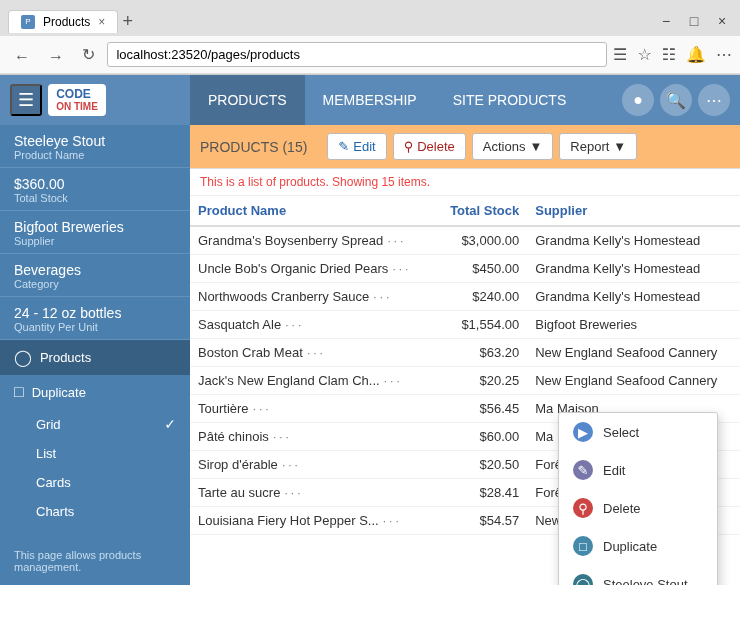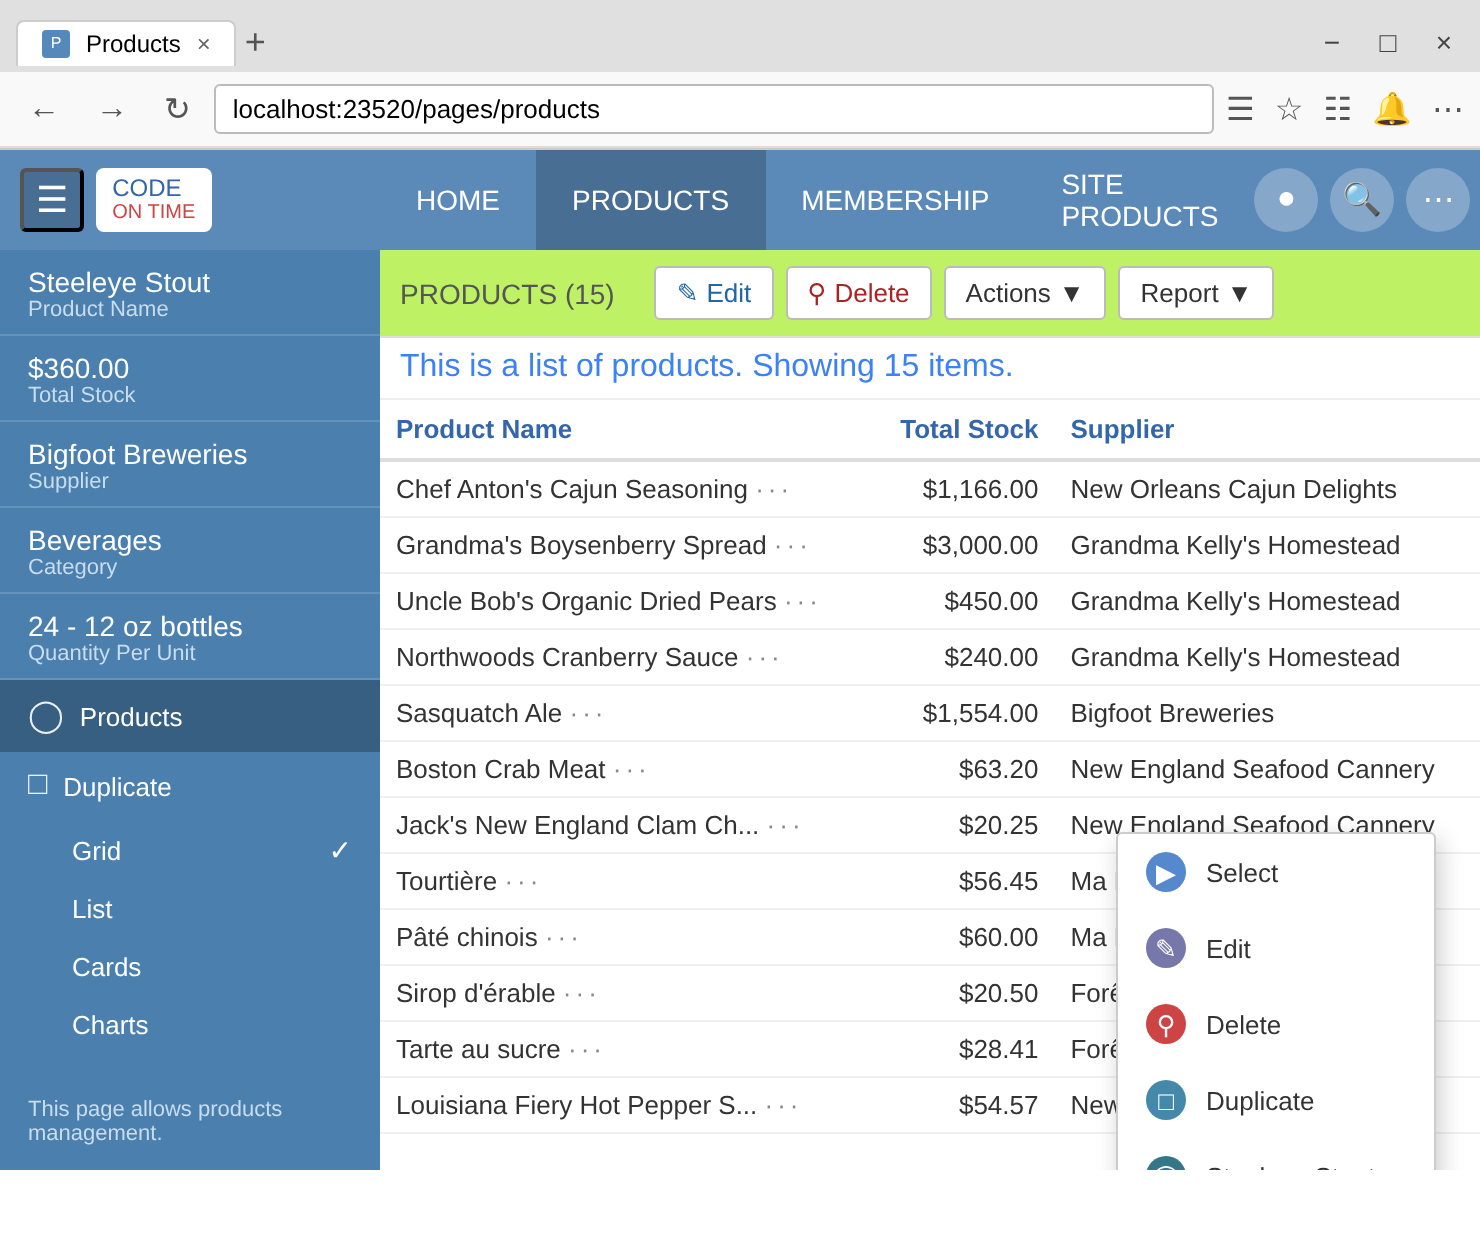--- a/index.html
+++ b/index.html
@@ -21,21 +21,21 @@
     .nav-icons { display: flex; gap: 10px; color: #555; font-size: 16px; }
     .nav-icon { cursor: pointer; }
 
     
     .app { display: flex; flex-direction: column; height: 510px; }
 
     
     .top-nav { background: #5b8ab8; display: flex; align-items: center; height: 50px; }
     .logo-area { width: 190px; display: flex; align-items: center; padding: 0 10px; gap: 6px; flex-shrink: 0; }
     .hamburger { color: #fff; font-size: 18px; cursor: pointer; background: rgba(0,0,0,0.2); border-radius: 3px; padding: 3px 6px; }
-    .logo { background: #fff; border-radius: 4px; padding: 3px 8px; display: flex; flex-direction: column; font-size: 10px; font-weight: normal; color: #3366aa; line-height: 1.2; }
+    .logo { background: #fff; border-radius: 4px; padding: 3px 8px; display: flex; flex-direction: column; font-size: 10px; font-weight: bold; color: #3366aa; line-height: 1.2; }
     .logo .code { font-size: 12px; }
     .logo .ontime { color: #cc4444; font-size: 10px; }
     .nav-menu { display: flex; align-items: center; flex: 1; height: 100%; }
     .nav-item { color: #fff; padding: 0 18px; height: 100%; display: flex; align-items: center; font-size: 14px; cursor: pointer; text-decoration: none; font-weight: 500; }
     .nav-item:hover, .nav-item.active { background: rgba(0,0,0,0.2); }
     .nav-right { display: flex; align-items: center; gap: 6px; padding-right: 10px; }
     .nav-circle-btn { width: 32px; height: 32px; border-radius: 50%; background: rgba(255,255,255,0.25); border: none; color: #fff; font-size: 16px; cursor: pointer; display: flex; align-items: center; justify-content: center; }
 
     
     .main { display: flex; flex: 1; overflow: hidden; }
@@ -47,27 +47,27 @@
     .sidebar-field-label { font-size: 11px; color: #c8ddef; }
     .sidebar-nav-item { display: flex; align-items: center; padding: 8px 14px; cursor: pointer; gap: 8px; color: #fff; font-size: 13px; }
     .sidebar-nav-item.active { background: rgba(0,0,0,0.25); }
     .sidebar-nav-item .icon { font-size: 16px; opacity: 0.9; }
     .sidebar-sub-item { display: flex; align-items: center; padding: 7px 14px 7px 36px; cursor: pointer; gap: 8px; color: #fff; font-size: 13px; }
     .check-mark { margin-left: auto; font-size: 14px; }
     .sidebar-desc { padding: 12px 14px; font-size: 11px; color: #c8ddef; margin-top: auto; }
 
     
     .content { flex: 1; display: flex; flex-direction: column; background: #fff; overflow: hidden; }
-    .toolbar { display: flex; align-items: center; padding: 8px 10px; border-bottom: 1px solid #ddd; gap: 6px; background: #bef264; }
+    .toolbar { display: flex; align-items: center; padding: 8px 10px; border-bottom: 1px solid #ddd; gap: 6px; background: #fdba74; }
     .products-label { font-size: 14px; color: #555; font-weight: 500; }
     .toolbar-btn { display: flex; align-items: center; gap: 4px; padding: 5px 10px; border: 1px solid #bbb; border-radius: 3px; background: #fff; cursor: pointer; font-size: 13px; color: #333; }
     .btn-edit { color: #2266aa; }
     .btn-delete { color: #aa2222; }
 
-    .info-bar { padding: 6px 10px; font-size: 16px; color: #3b82f6; border-bottom: 1px solid #eee; }
+    .info-bar { padding: 6px 10px; font-size: 12px; color: #ef4444; border-bottom: 1px solid #eee; }
 
     
     .table-wrap { flex: 1; overflow-y: auto; overflow-x: hidden; position: relative; }
     table { width: 100%; border-collapse: collapse; }
     thead tr { border-bottom: 2px solid #ddd; }
     th { padding: 7px 8px; text-align: left; font-size: 13px; color: #3366aa; font-weight: 600; cursor: pointer; }
     td { padding: 6px 8px; font-size: 13px; border-bottom: 1px solid #f0f0f0; color: #333; }
     .row-highlight td { background: #e8f0fa; }
     .dots { color: #888; cursor: pointer; letter-spacing: 2px; }
     .stock-col { text-align: right; color: #333; }
@@ -124,21 +124,20 @@
 
   <div class="top-nav">
     <div class="logo-area">
       <button class="hamburger">☰</button>
       <div class="logo">
         <span class="code">CODE</span>
         <span class="ontime">ON TIME</span>
       </div>
     </div>
     <div class="nav-menu">
-      <a class="nav-item">HOME</a>
       <a class="nav-item active">PRODUCTS</a>
       <a class="nav-item">MEMBERSHIP</a>
       <a class="nav-item">SITE PRODUCTS</a>
     </div>
     <div class="nav-right">
       <button class="nav-circle-btn">●</button>
       <button class="nav-circle-btn">🔍</button>
       <button class="nav-circle-btn">⋯</button>
     </div>
   </div>
@@ -220,25 +219,20 @@
       <div class="table-wrap" style="position:relative;">
         <table>
           <thead>
             <tr>
               <th>Product Name</th>
               <th class="stock-col">Total Stock</th>
               <th>Supplier</th>
             </tr>
           </thead>
           <tbody id="table-body">
-          <tr>
-                <td>Chef Anton's Cajun Seasoning <span class="dots">···</span></td>
-                <td class="stock-col">$1,166.00</td>
-                <td>New Orleans Cajun Delights</td>
-              </tr>
               <tr>
                 <td>Grandma's Boysenberry Spread <span class="dots">···</span></td>
                 <td class="stock-col">$3,000.00</td>
                 <td>Grandma Kelly's Homestead</td>
               </tr>
               <tr>
                 <td>Uncle Bob's Organic Dried Pears <span class="dots">···</span></td>
                 <td class="stock-col">$450.00</td>
                 <td>Grandma Kelly's Homestead</td>
               </tr>

